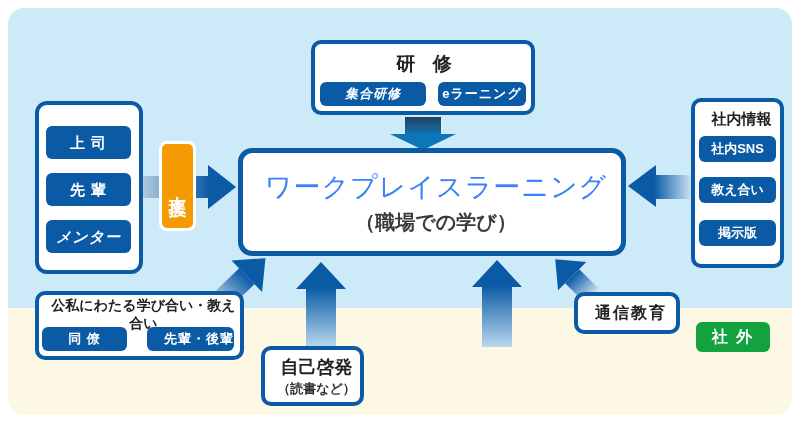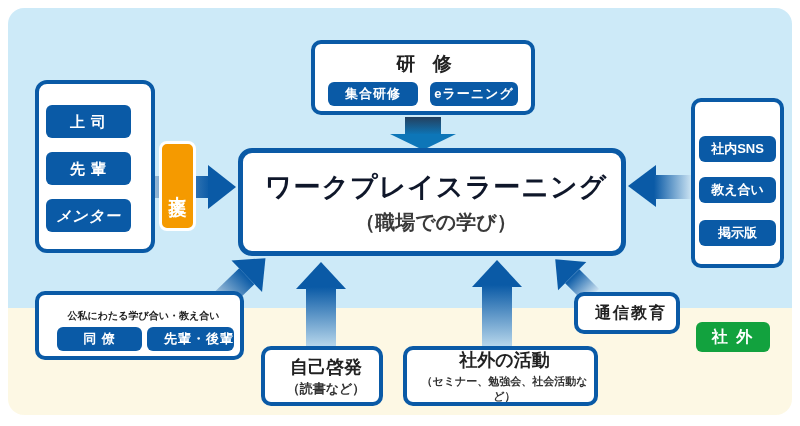--- a/index.html
+++ b/index.html
@@ -17,21 +17,21 @@
     position:absolute;background:#ffffff;border:4px solid #0a5aa6;
     border-radius:10px;box-sizing:border-box;z-index:2;padding-left:8px;
   }
   .btn{
     position:absolute;background:#0a5aa6;color:#ffffff;border-radius:6px;
     font-weight:bold;text-align:center;letter-spacing:1px;z-index:3;
   }
   .box-title{font-weight:bold;color:#222222;text-align:center;}
   .sub{font-weight:bold;color:#333333;text-align:center;}
   
-  #left-box{left:27px;top:72px;width:120px;height:173px;border-radius:12px;}
+  #left-box{left:27px;top:93px;width:108px;height:173px;border-radius:12px;}
   #left-box .btn{left:7px;width:85px;height:33px;line-height:33px;font-size:15px;}
   
   #support-shaft{
     position:absolute;left:128px;top:168px;width:74px;height:22px;z-index:1;
     background:linear-gradient(to right,#c3d6e4,#0a5aa6);
   }
   #support-head{
     position:absolute;left:200px;top:157px;width:0;height:0;z-index:1;
     border-top:22px solid transparent;border-bottom:22px solid transparent;
     border-left:28px solid #0a5aa6;
@@ -41,28 +41,28 @@
     background:#f59a00;border:3px solid #ffffff;border-radius:8px;box-sizing:border-box;
     display:flex;align-items:center;justify-content:center;
     writing-mode:vertical-rl;text-orientation:upright;
     color:#ffffff;font-weight:bold;font-size:18px;letter-spacing:5px;
   }
   
   #center-box{
     left:230px;top:140px;width:388px;height:108px;border-width:5px;border-radius:14px;
     display:flex;flex-direction:column;align-items:center;justify-content:center;
   }
-  #center-title{font-size:27px;font-weight:bold;color:#0f172a;letter-spacing:1px;}
+  #center-title{font-size:27px;font-weight:normal;color:#3b82f6;letter-spacing:1px;}
   #center-subtitle{font-size:20px;font-weight:bold;color:#3a3a3a;margin-top:4px;}
   
   #training-box{left:303px;top:32px;width:224px;height:75px;}
   #training-title{margin-top:7px;font-size:19px;letter-spacing:6px;}
   #training-buttons{position:absolute;left:0;right:0;top:38px;display:flex;justify-content:center;gap:12px;}
   #training-buttons .btn{position:static;height:24px;line-height:24px;font-size:13px;}
-  #training-btn-0{width:90px;}
+  #training-btn-0{width:106px;font-style:italic;}
   #training-btn-1{width:88px;}
   #training-shaft{
     position:absolute;left:397px;top:109px;width:36px;height:18px;z-index:1;
     background:linear-gradient(to bottom,#24405e,#0d76b8);
   }
   #training-head{
     position:absolute;left:382px;top:126px;width:0;height:0;z-index:1;
     border-left:33px solid transparent;border-right:33px solid transparent;
     border-top:16px solid #0d76b8;
   }
@@ -82,36 +82,36 @@
   
   .zone-badge{
     position:absolute;left:688px;width:74px;height:30px;z-index:2;
     background:#12a23e;border-radius:6px;color:#ffffff;font-weight:bold;
     font-size:16px;line-height:30px;text-align:center;letter-spacing:2px;
   }
   #zone-internal{top:272px;}
   #zone-external{top:314px;}
   
   #peer-box{left:27px;top:283px;width:209px;height:69px;}
-  #peer-title{margin-top:14px;font-size:10px;letter-spacing:0;}
+  #peer-title{margin-top:2px;font-size:14px;letter-spacing:0;}
   #peer-box .btn{top:32px;height:24px;line-height:24px;font-size:13px;}
-  #peer-btn-0{left:18px;width:85px;}
+  #peer-btn-0{left:3px;width:85px;}
   #peer-btn-1{left:108px;width:87px;text-align:right;}
   #peer-arrow{
     position:absolute;left:210px;top:274px;height:44px;z-index:1;
     display:flex;align-items:center;
     transform:rotate(-44deg);transform-origin:0 50%;
   }
   #peer-arrow .shaft{width:40px;height:22px;background:linear-gradient(to right,#bcd4e5,#0a5aa6);}
   #peer-arrow .head{
     width:0;height:0;border-top:22px solid transparent;border-bottom:22px solid transparent;
     border-left:26px solid #0a5aa6;
   }
   
-  #selfdev-box{left:253px;top:338px;width:122px;height:60px;
+  #selfdev-box{left:253px;top:338px;width:103px;height:60px;
     display:flex;flex-direction:column;align-items:center;justify-content:center;}
   #selfdev-title{font-size:18px;}
   #selfdev-sub{font-size:13px;margin-top:1px;}
   #selfdev-head{
     position:absolute;left:288px;top:254px;width:0;height:0;z-index:1;
     border-left:25px solid transparent;border-right:25px solid transparent;
     border-bottom:27px solid #0a5aa6;
   }
   #selfdev-shaft{
     position:absolute;left:298px;top:279px;width:30px;height:60px;z-index:1;
@@ -170,20 +170,21 @@
     <div class="box-title" id="training-title">研 修</div>
     <div id="training-buttons">
       <div class="btn" id="training-btn-0">集合研修</div>
       <div class="btn" id="training-btn-1">eラーニング</div>
     </div>
   </div>
   <div id="training-shaft"></div>
   <div id="training-head"></div>
 
   <div class="box" id="info-box">
+    <div class="box-title" id="info-title">社内情報</div>
     <div class="btn" style="top:34px;">社内SNS</div>
     <div class="btn" style="top:75px;">教え合い</div>
     <div class="btn" style="top:118px;">掲示版</div>
   </div>
   <div id="info-head"></div>
   <div id="info-shaft"></div>
 
   <div class="zone-badge" id="zone-external">社 外</div>
 
   <div class="box" id="peer-box">
@@ -196,24 +197,20 @@
     <div class="head"></div>
   </div>
 
   <div class="box" id="selfdev-box">
     <div class="box-title" id="selfdev-title">自己啓発</div>
     <div class="sub" id="selfdev-sub">（読書など）</div>
   </div>
   <div id="selfdev-head"></div>
   <div id="selfdev-shaft"></div>
 
-  <div class="box" id="outside-box">
-    <div class="box-title" id="outside-title">社外の活動</div>
-    <div class="sub" id="outside-sub">（セミナー、勉強会、社会活動など）</div>
-  </div>
   <div id="outside-head"></div>
   <div id="outside-shaft"></div>
 
   <div class="box" id="corr-box">
     <div class="box-title" id="corr-title">通信教育</div>
   </div>
   <div id="corr-arrow">
     <div class="head"></div>
     <div class="shaft"></div>
   </div>

